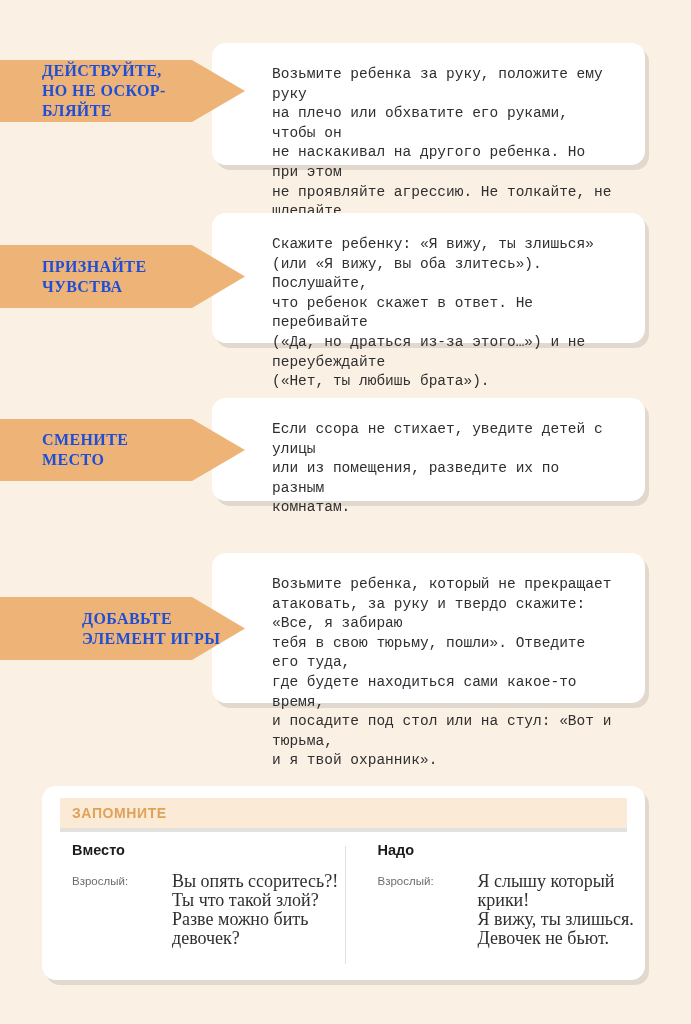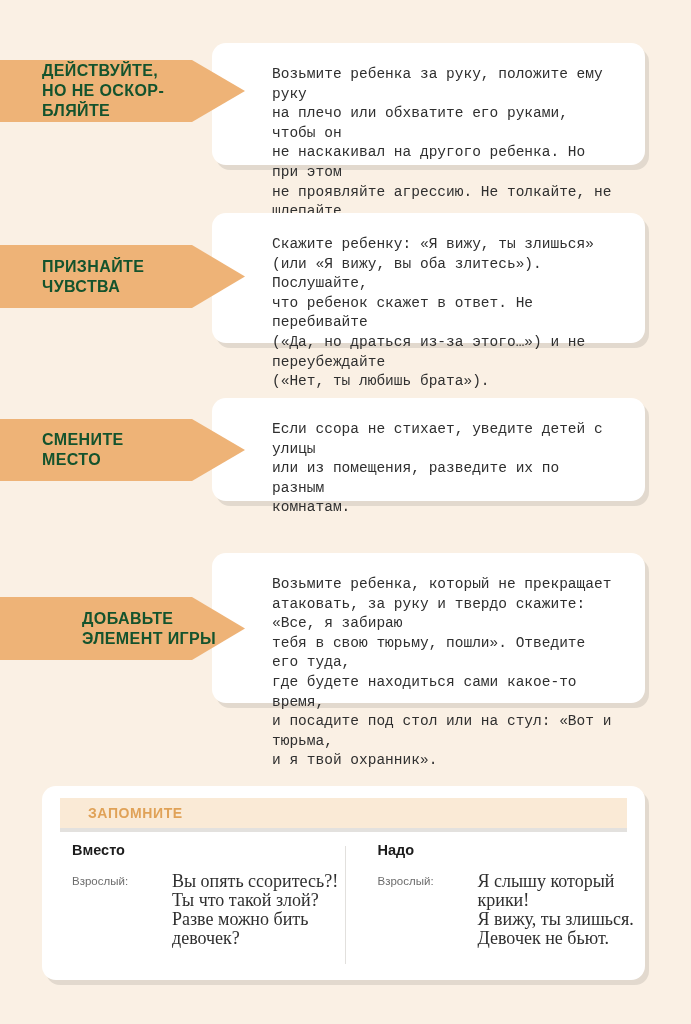--- a/index.html
+++ b/index.html
@@ -57,26 +57,26 @@
     background: #eeb377;
     display: flex;
     align-items: center;
     -webkit-clip-path: polygon(0 0, 192px 0, 245px 50%, 192px 100%, 0 100%);
     clip-path: polygon(0 0, 192px 0, 245px 50%, 192px 100%, 0 100%);
   }
 
   .step-tab-label {
     display: block;
     padding: 0 12px 0 42px;
-    font-family: Liberation Sans, sans-serif;
+    font-family: Liberation Serif, serif;
     font-weight: bold;
     font-size: 16px;
     line-height: 20px;
     letter-spacing: 0.4px;
-    color: #14532d;
+    color: #1d4ed8;
     text-transform: uppercase;
     white-space: pre-line;
   }
 
   
   .remember-card {
     position: absolute;
     left: 42px;
     top: 786px;
     width: 603px;
@@ -94,21 +94,21 @@
     width: 567px;
     height: 30px;
     background: #faead6;
     box-shadow: 0 4px 0 0 #e3e1de;
     display: flex;
     align-items: center;
     box-sizing: border-box;
   }
 
   .remember-head-title {
-    padding-left: 28px;
+    padding-left: 12px;
     font-family: "Liberation Sans", sans-serif;
     font-weight: bold;
     font-size: 14px;
     letter-spacing: 0.6px;
     color: #e0a258;
     text-transform: uppercase;
   }
 
   .remember-cols {
     position: absolute;

